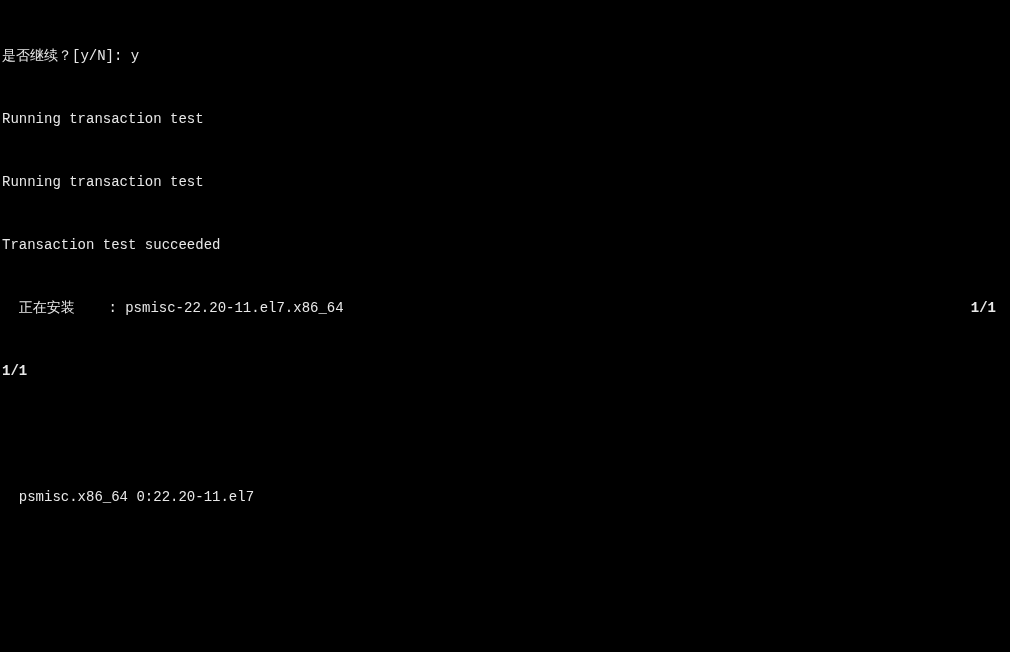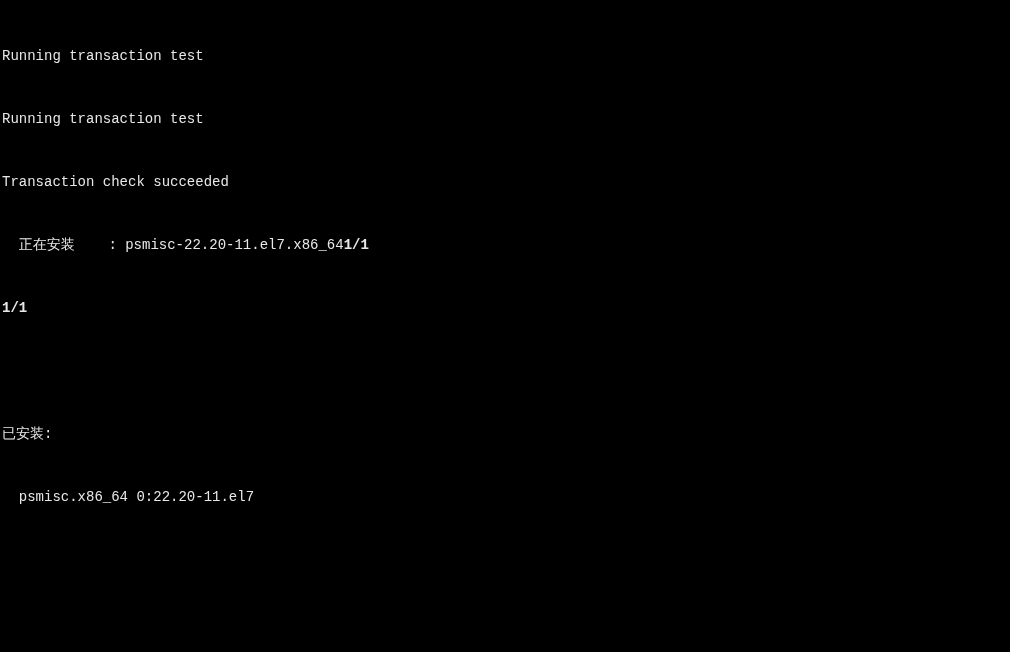--- a/index.html
+++ b/index.html
@@ -19,49 +19,50 @@
       overflow: hidden;
     }
     .terminal {
       white-space: pre;
     }
     .line {
       display: block;
     }
     .install-row {
       display: flex;
+      justify-content: space-between;
       width: 100%;
     }
     .install-left {
       white-space: pre;
     }
     .install-right {
       white-space: pre;
       padding-right: 12px;
       font-weight: bold;
     }
     .blank {
       height: 1.5em;
     }
   </style>
 </head>
 <body>
 
 <div class="terminal">
+  <span class="line">是否继续？[y/N]: y</span>
   <span class="line">Running transaction test</span>
   <span class="line">Running transaction test</span>
-  <span class="line">Transaction check succeeded</span>
+  <span class="line">Transaction test succeeded</span>
   <div class="install-row">
     <span class="install-left">  正在安装    : psmisc-22.20-11.el7.x86_64</span>
     <span class="install-right">1/1</span>
   </div>
   <div class="install-row">
     <span class="install-right">1/1</span>
   </div>
   <div class="blank"></div>
-  <span class="line">已安装:</span>
   <span class="line">  psmisc.x86_64 0:22.20-11.el7</span>
   
   
   
   
   
 </div>
 
 </body></html>

